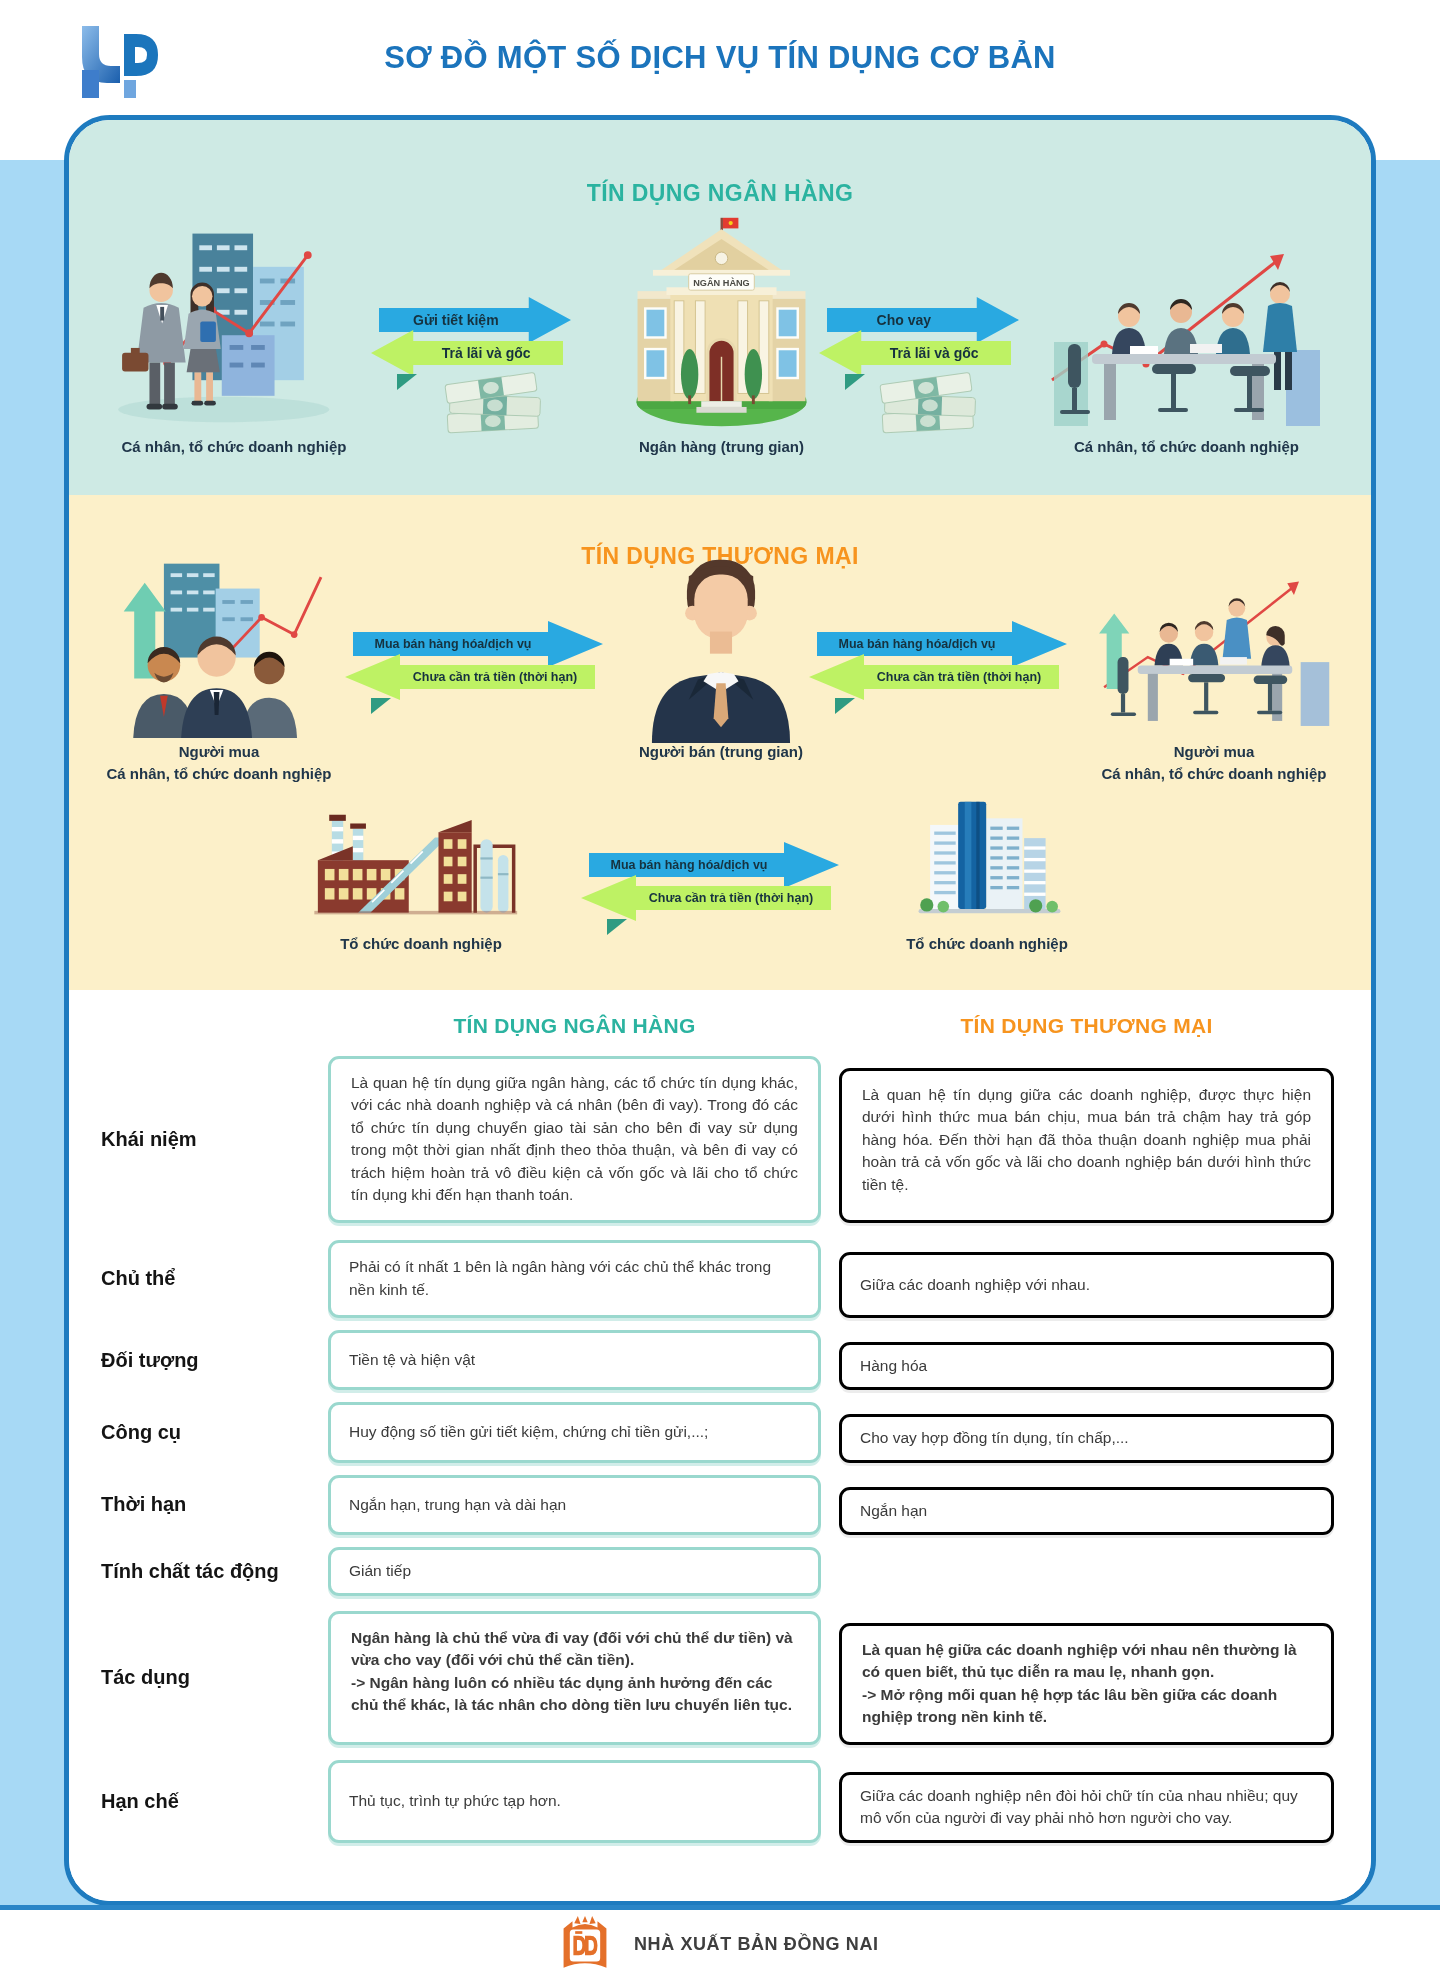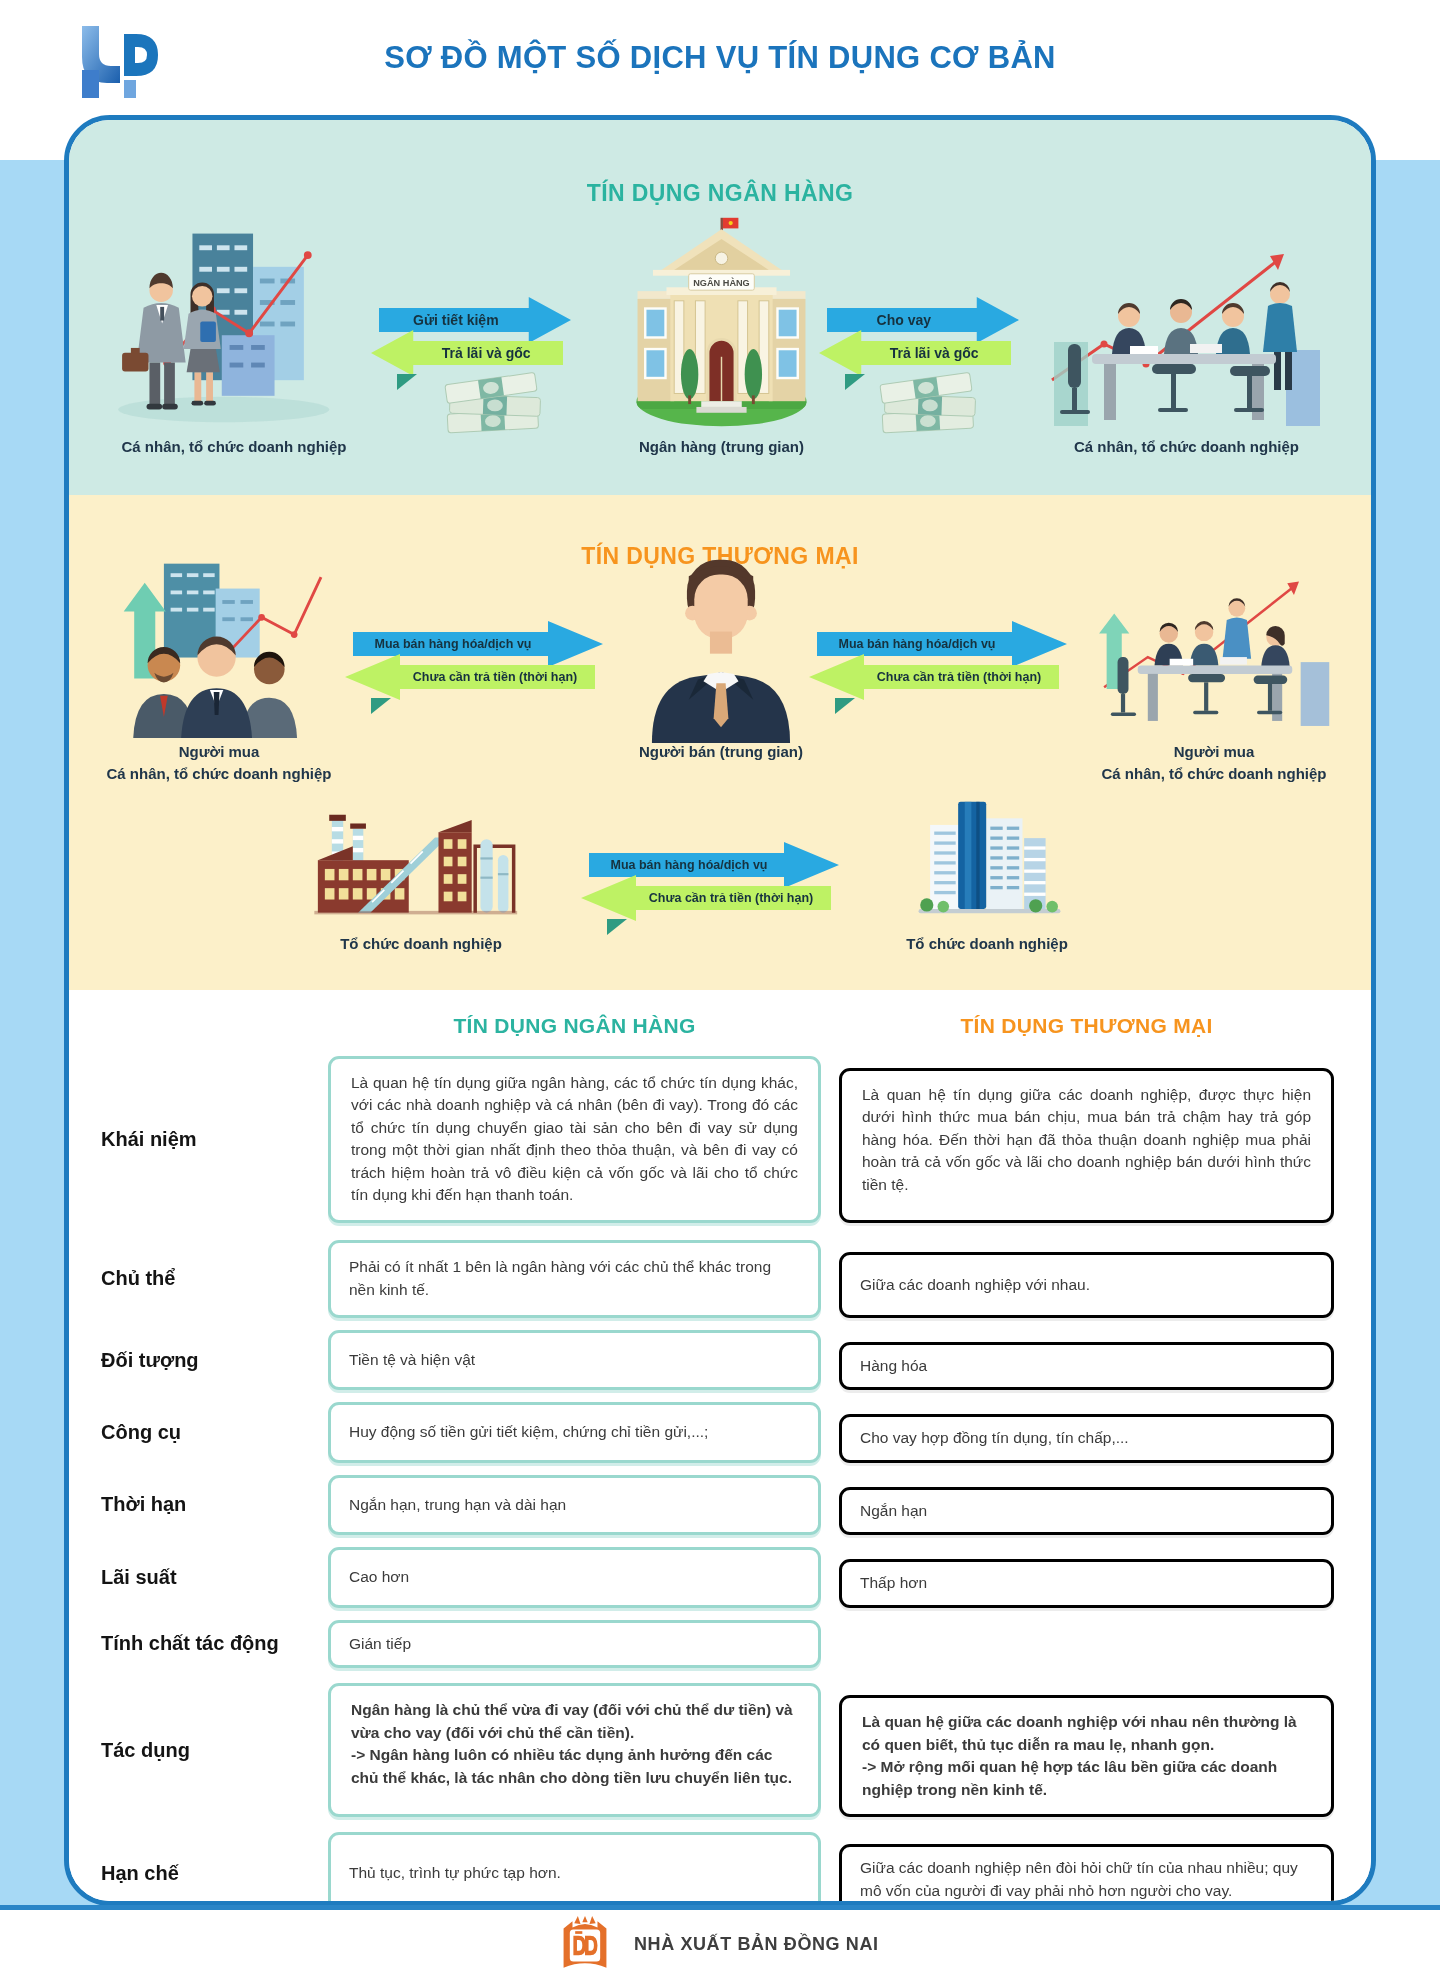--- a/index.html
+++ b/index.html
@@ -584,25 +584,20 @@
         <div class="box box-bank">Huy động số tiền gửi tiết kiệm, chứng chỉ tiền gửi,...;</div>
         <div class="box box-trade">Cho vay hợp đồng tín dụng, tín chấp,...</div>
       </div>
 
       <div class="t-row h46 mb12">
         <div class="t-label">Thời hạn</div>
         <div class="box box-bank">Ngắn hạn, trung hạn và dài hạn</div>
         <div class="box box-trade">Ngắn hạn</div>
       </div>
 
-      <div class="t-row h46 mb12">
-        <div class="t-label">Lãi suất</div>
-        <div class="box box-bank">Cao hơn</div>
-        <div class="box box-trade">Thấp hơn</div>
-      </div>
 
       <div class="t-row h46 mb15">
         <div class="t-label">Tính chất tác động</div>
         <div class="box box-bank">Gián tiếp</div>
       </div>
 
       <div class="t-row h115 mb15">
         <div class="t-label">Tác dụng</div>
         <div class="box box-bank tall pre">Ngân hàng là chủ thể vừa đi vay (đối với chủ thể dư tiền) và vừa cho vay (đối với chủ thể cần tiền).
 -&gt; Ngân hàng luôn có nhiều tác dụng ảnh hưởng đến các chủ thể khác, là tác nhân cho dòng tiền lưu chuyển liên tục.</div>

